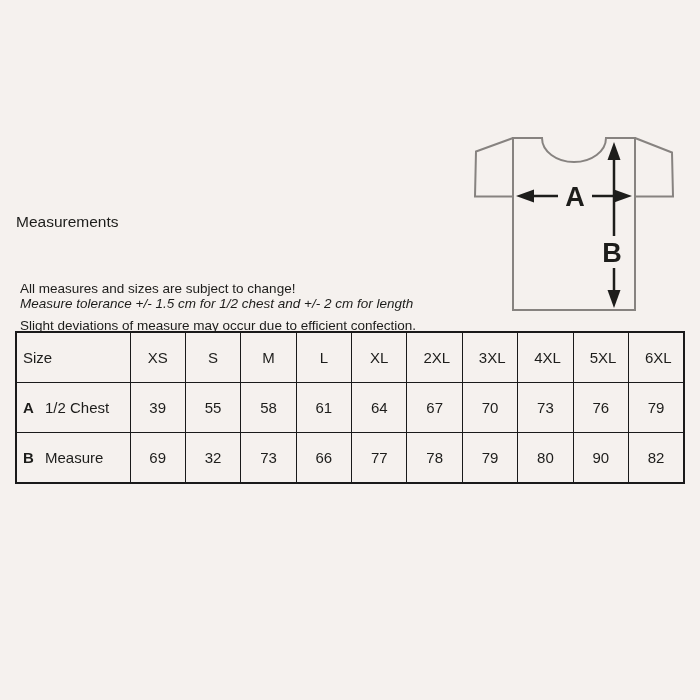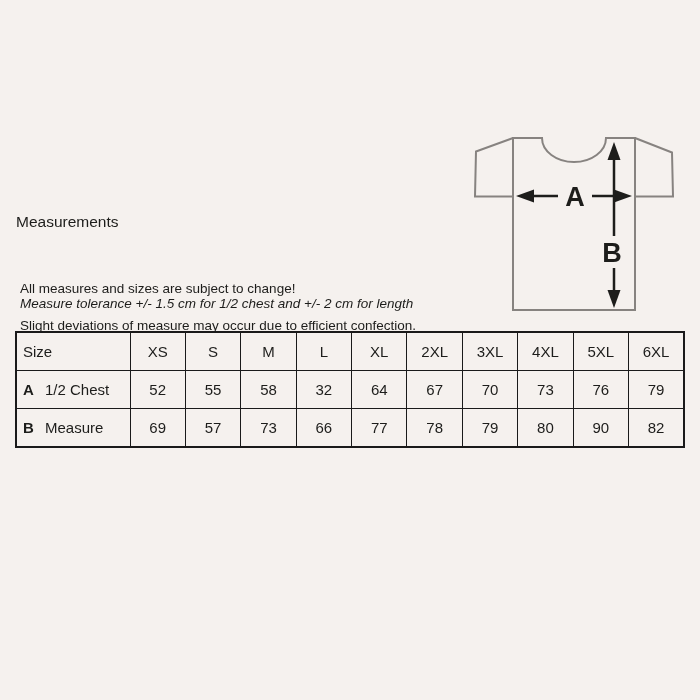--- a/index.html
+++ b/index.html
@@ -64,21 +64,21 @@
     border-collapse: collapse;
     table-layout: fixed;
     border: 2px solid #1a1a1a;
   }
   .size-table th, .size-table td {
     border: 1.5px solid #1a1a1a;
     font-size: 15px;
     font-weight: normal;
     text-align: center;
     vertical-align: middle;
-    padding: 10px;
+    padding: 16px;
     overflow: hidden;
   }
   .header-row { height: 36px; }
   .data-row  { height: 34px; margin-top: 35px; }
   .label-cell {
     text-align: left !important;
     padding-left: 6px !important;
   }
   .row-key {
     font-weight: bold;
@@ -147,37 +147,37 @@
         <th>2XL</th>
         <th>3XL</th>
         <th>4XL</th>
         <th>5XL</th>
         <th>6XL</th>
       </tr>
       <tr class="data-row">
         <td class="label-cell">
           <span class="row-key">A</span><span>1/2 Chest</span>
         </td>
-        <td>52</td>
+        <td>39</td>
         <td>55</td>
         <td>58</td>
-        <td>32</td>
+        <td>61</td>
         <td>64</td>
         <td>67</td>
         <td>70</td>
         <td>73</td>
         <td>76</td>
         <td>79</td>
       </tr>
       <tr class="data-row">
         <td class="label-cell">
           <span class="row-key">B</span><span>Measure</span>
         </td>
         <td>69</td>
-        <td>57</td>
+        <td>32</td>
         <td>73</td>
         <td>66</td>
         <td>77</td>
         <td>78</td>
         <td>79</td>
         <td>80</td>
         <td>90</td>
         <td>82</td>
       </tr>
     </tbody>

